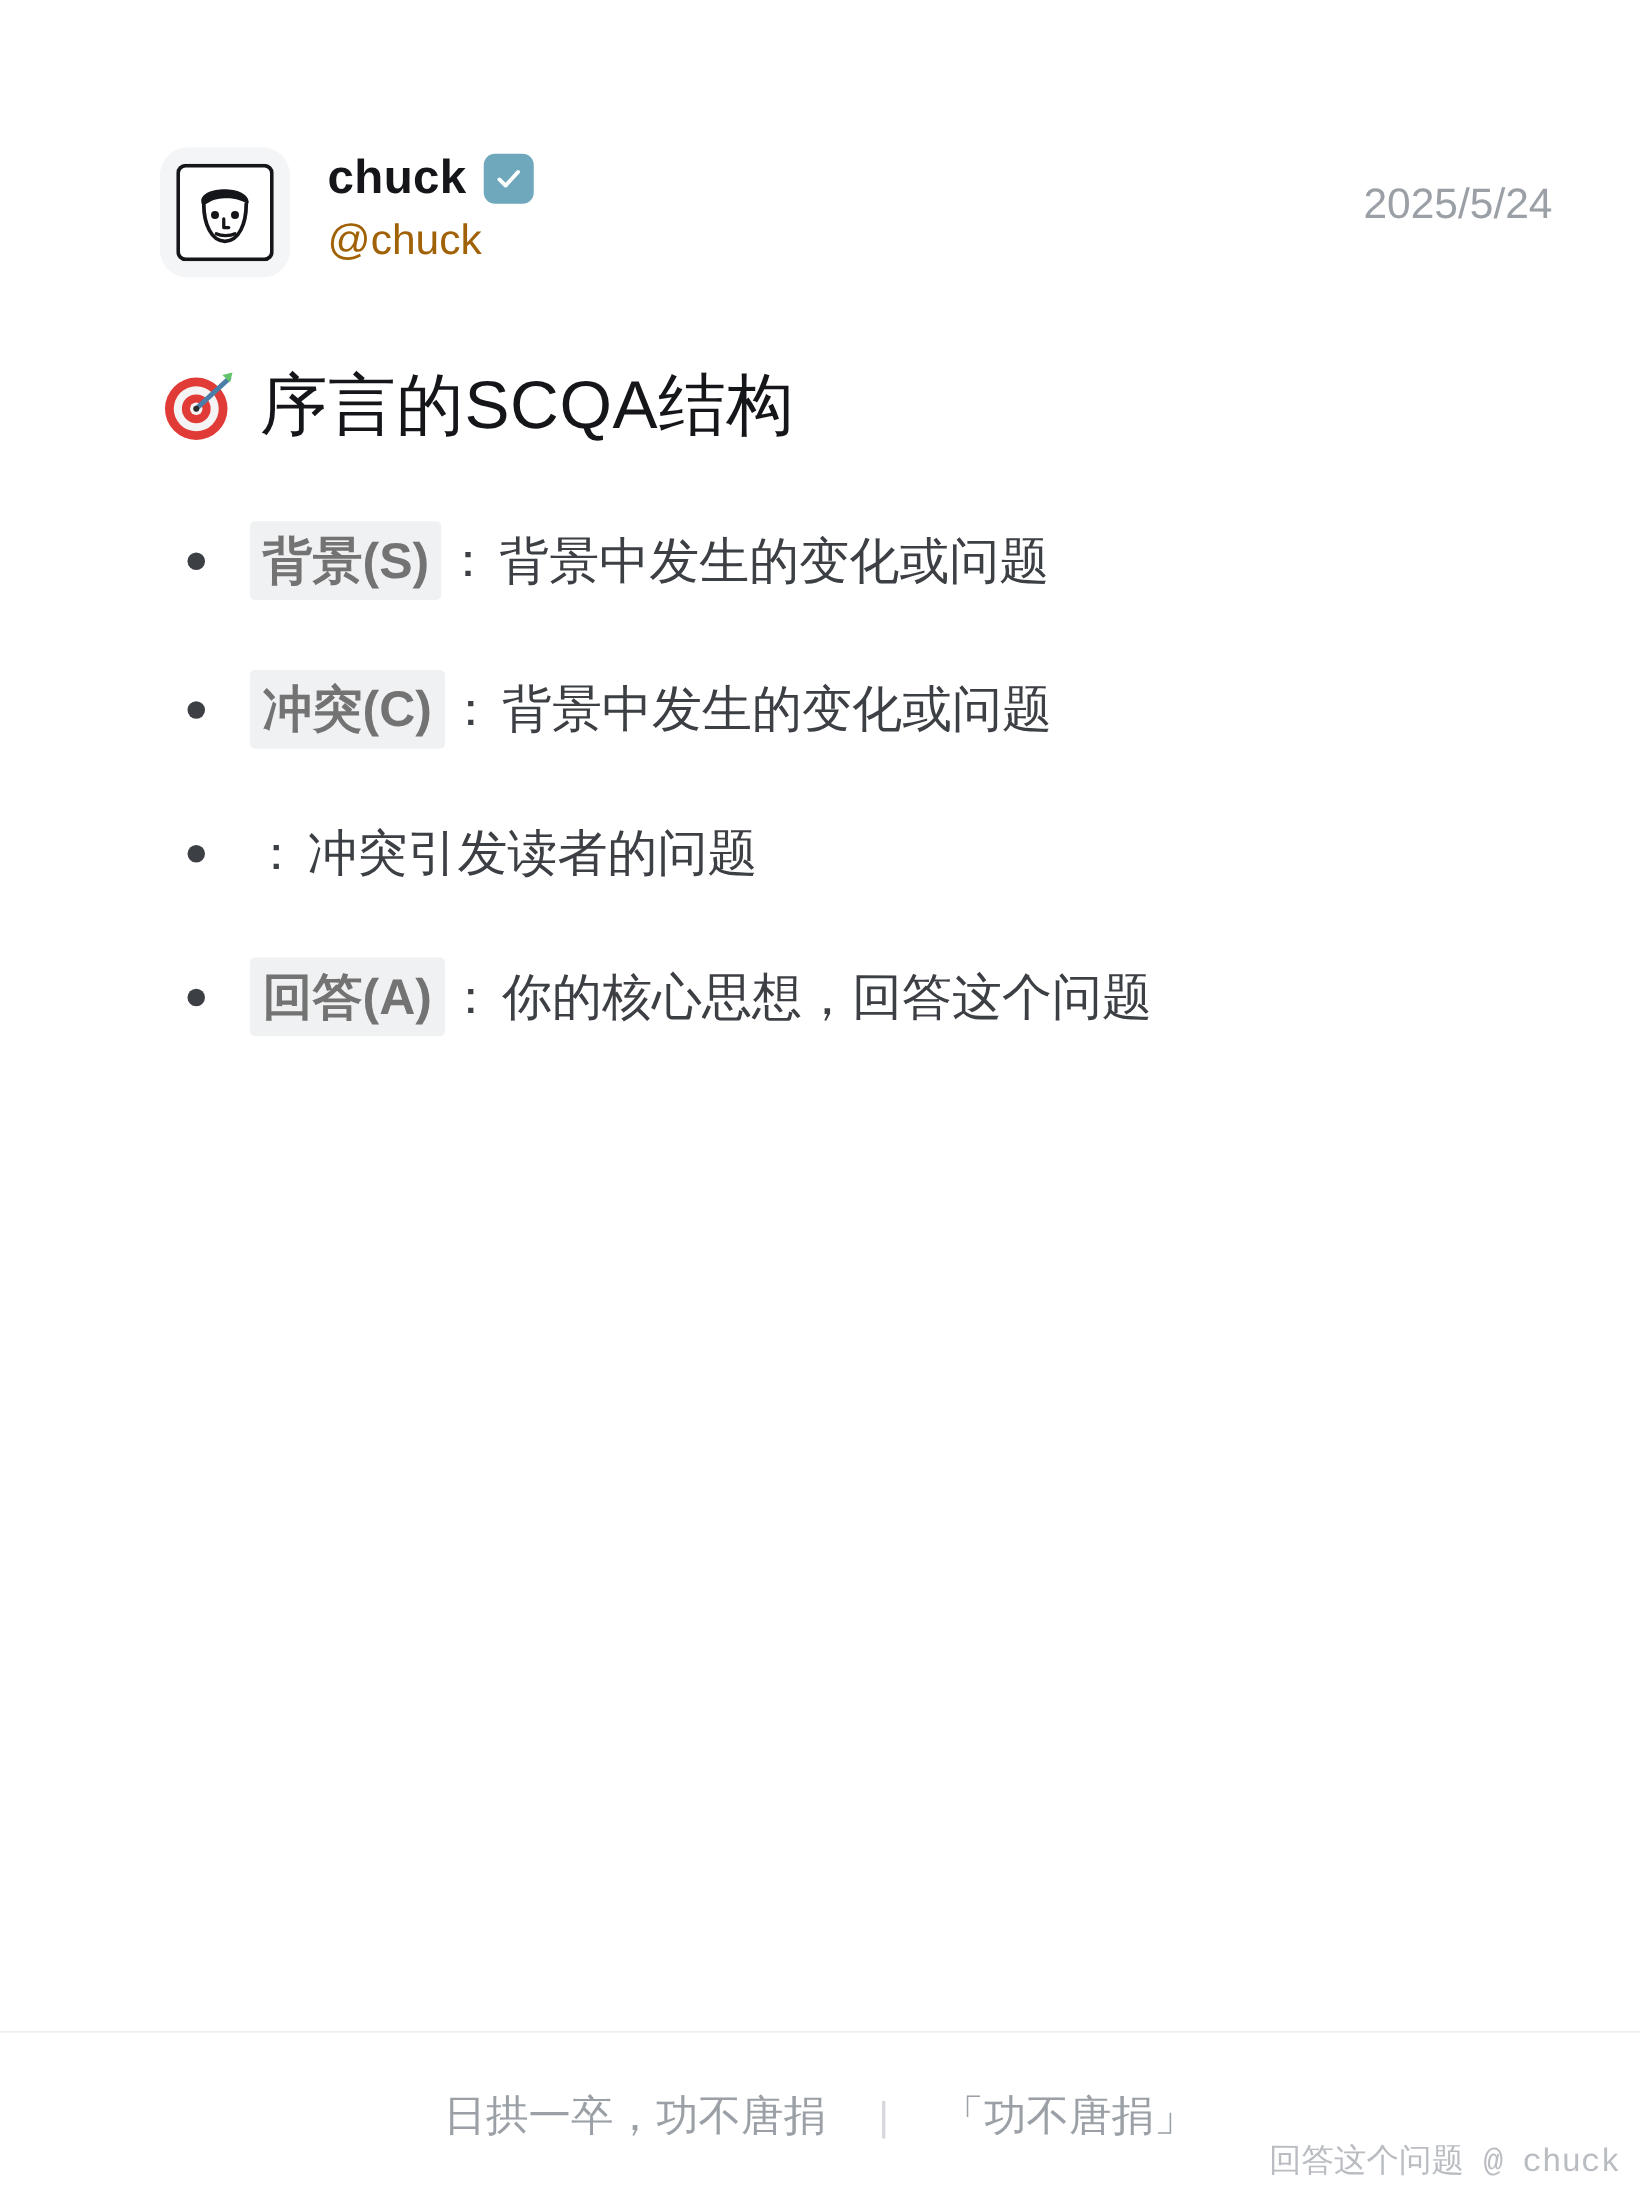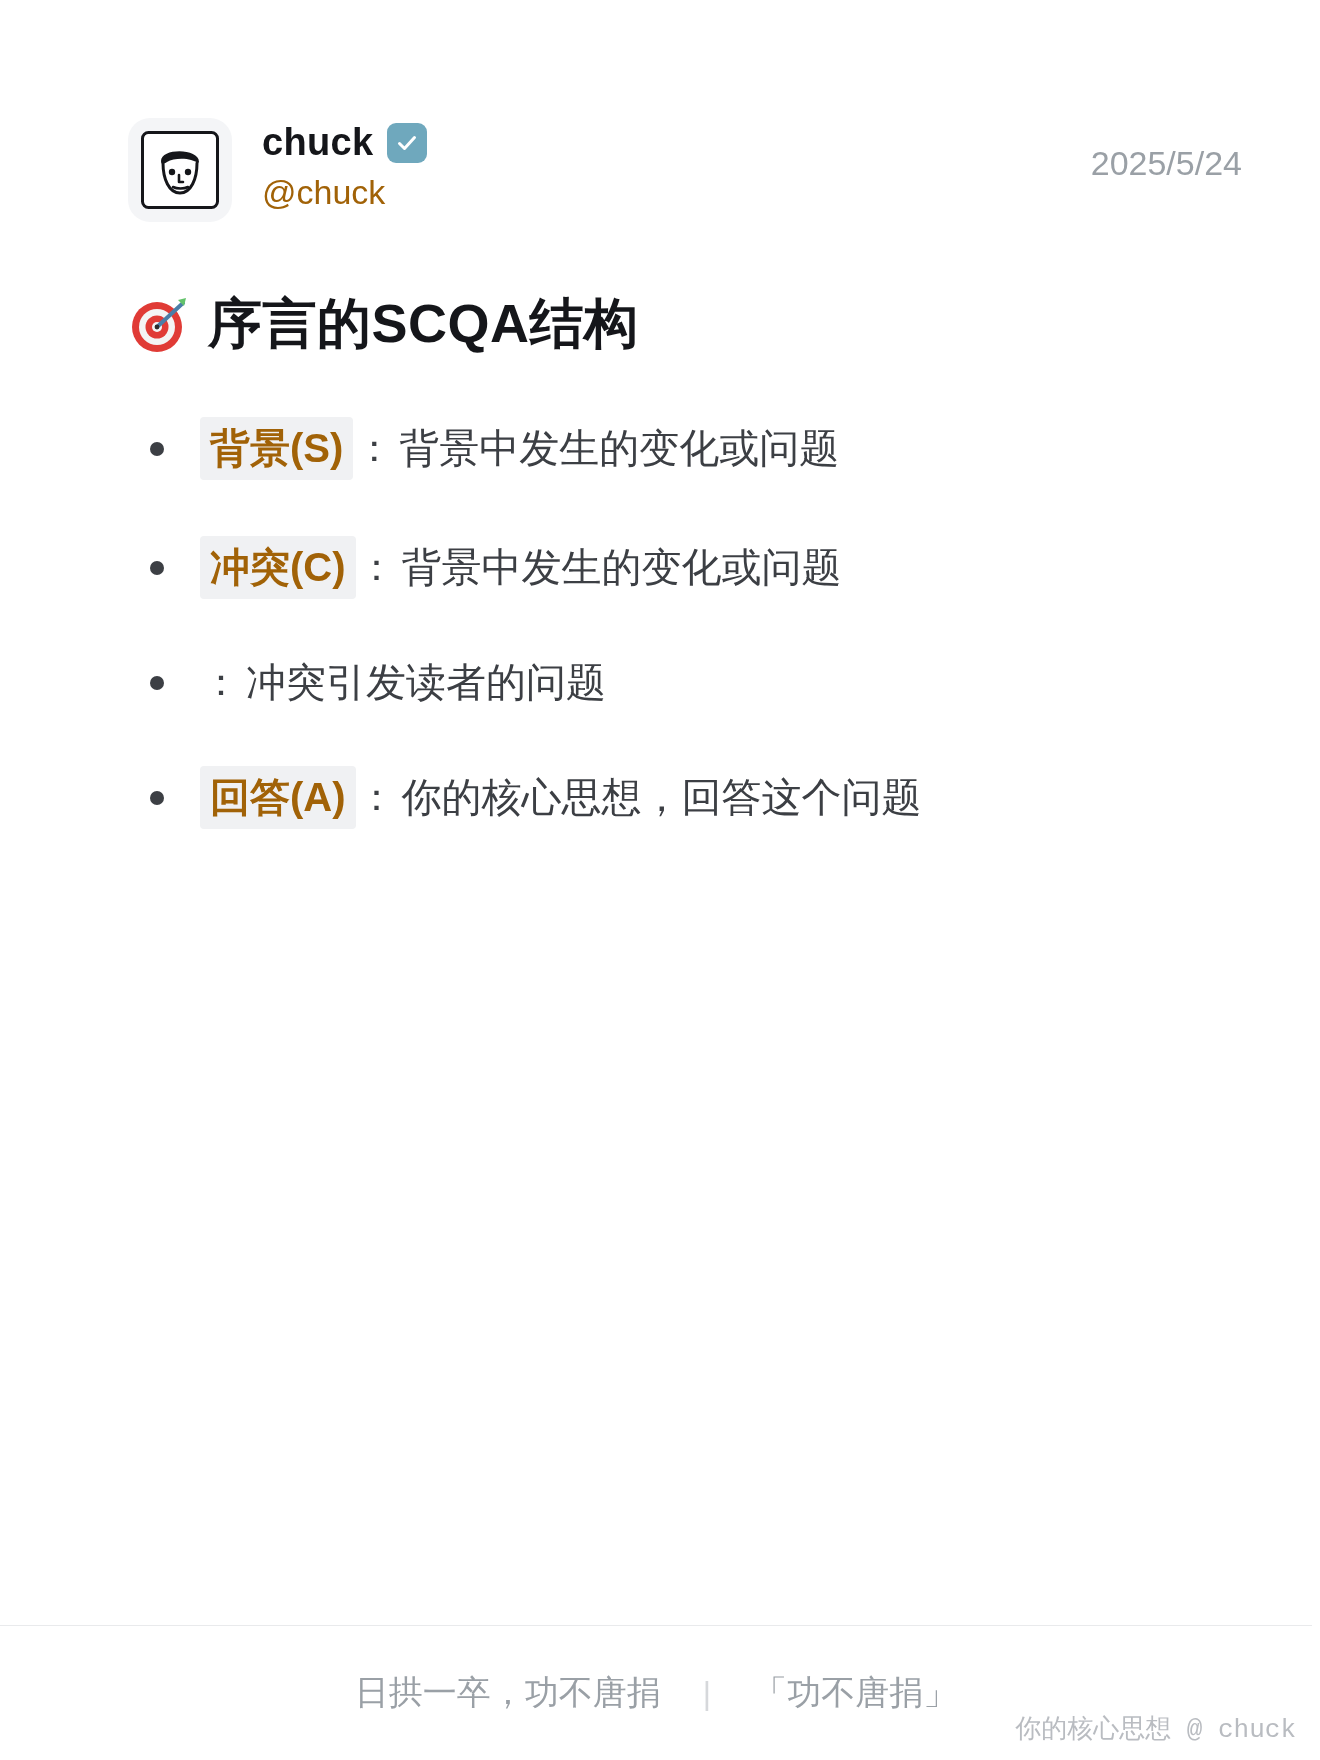--- a/index.html
+++ b/index.html
@@ -100,21 +100,21 @@
     font-size: 54px;
     line-height: 1;
     margin-right: 18px;
     flex: 0 0 auto;
     width: 62px;
     height: 62px;
   }
   .title-emoji svg { display: block; }
   .title-text {
     font-size: 54px;
-    font-weight: bold;
+    font-weight: normal;
     color: #15161a;
     letter-spacing: 0.5px;
   }
 
   
   .bullets {
     padding: 56px 0 0 150px;
   }
   .bullet {
     display: flex;
@@ -125,21 +125,21 @@
     width: 14px;
     height: 14px;
     border-radius: 50%;
     background: #3c3f44;
     flex: 0 0 auto;
     margin-right: 36px;
   }
   .term {
     font-size: 40px;
     font-weight: bold;
-    color: #a16207;
+    color: #737373;
     background: #f0f1f3;
     padding: 4px 10px;
     border-radius: 4px;
     white-space: nowrap;
   }
   .colon {
     font-size: 38px;
     color: #3c3f44;
     margin: 0 6px 0 2px;
   }
@@ -264,16 +264,16 @@
   </div>
 
   <div class="spacer"></div>
 
   <div class="footer">
     <div class="footer-inner">
       <span>日拱一卒，功不唐捐</span>
       <span class="footer-sep">|</span>
       <span>「功不唐捐」</span>
     </div>
-    <div class="watermark">你的核心思想 @ chuck</div>
+    <div class="watermark">回答这个问题 @ chuck</div>
   </div>
 
 </div>
 
 </body></html>

